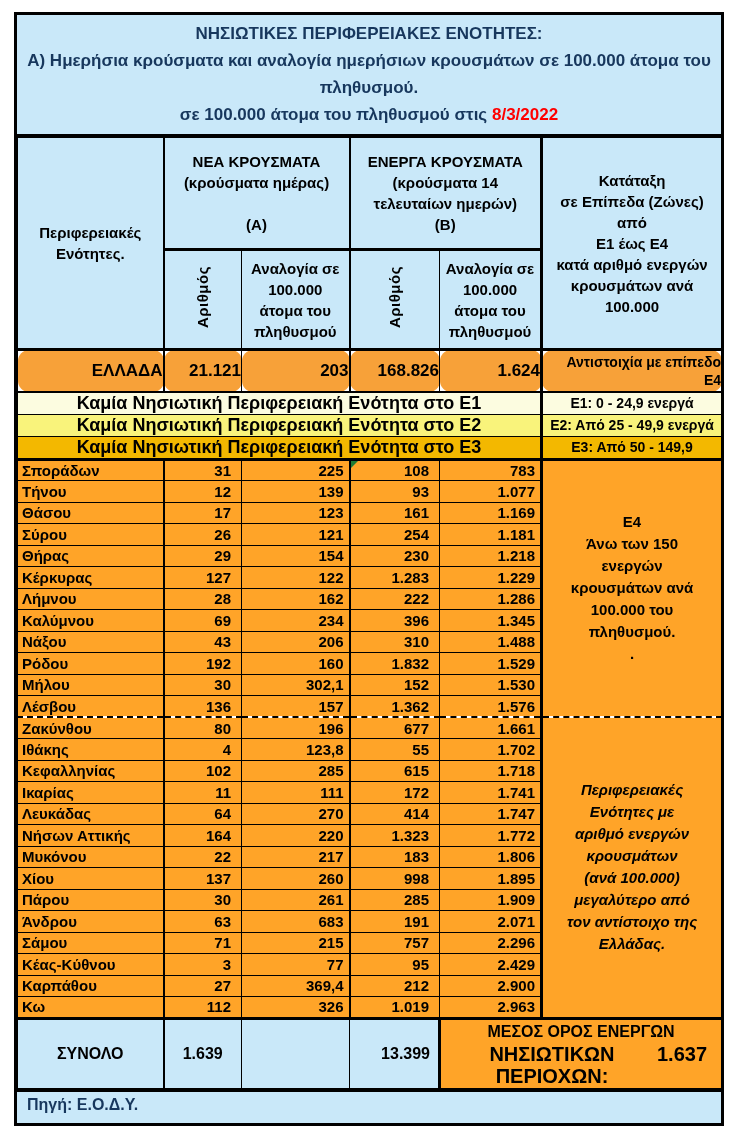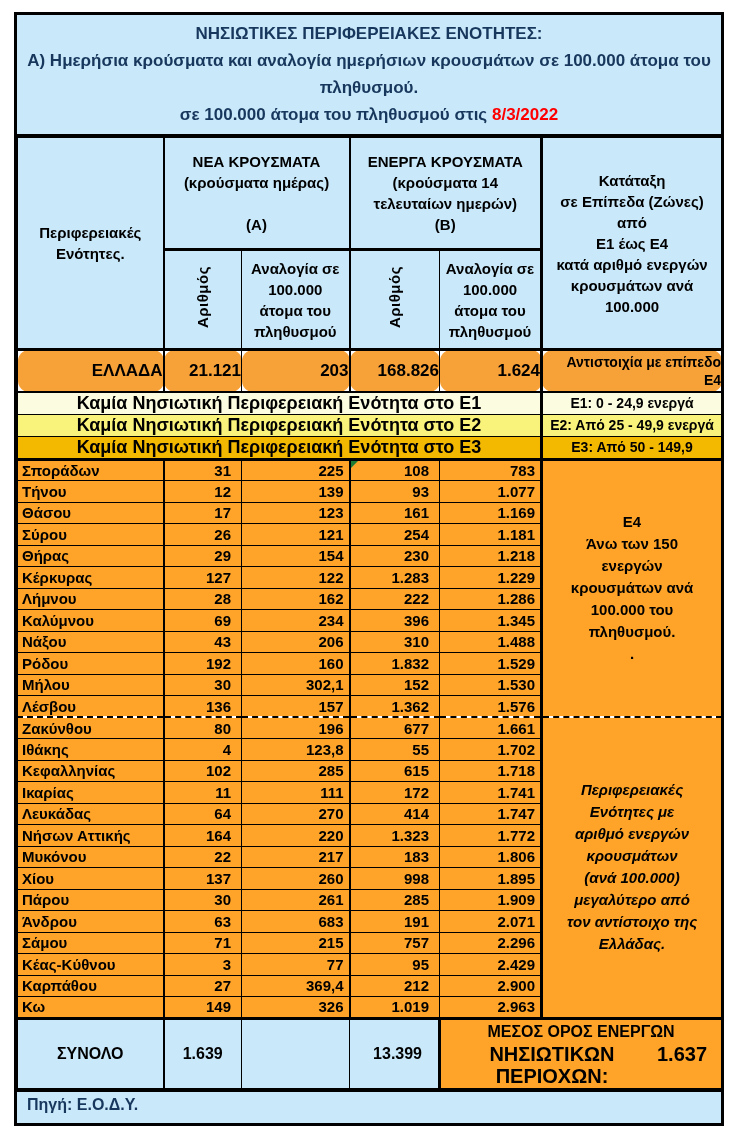--- a/index.html
+++ b/index.html
@@ -55,21 +55,21 @@
   td.zonecell{border-left:3px solid var(--ink);text-align:center;
     font-size:15px;line-height:22px;background:var(--orange);}
   td.zonecell.italic{font-style:italic;}
   tr.dash td{border-bottom:2.5px dashed var(--ink);}
   td.dashbottom{border-bottom:2.5px dashed var(--ink);}
   
   tr.totals{height:47px;}
   tr.totals td{background:var(--blue);text-align:center;font-size:16px;
     border-top:3px solid var(--ink);}
   tr.totals td.name{border-right:2px solid var(--ink);}
-  tr.totals td.numb{text-align:right;padding-right:16px;}
+  tr.totals td.numb{text-align:right;padding-right:8px;}
   tr.totals td.mesos{background:var(--orange);border-left:3px solid var(--ink);
     padding:1px 4px;}
   .mesos .l1{text-align:center;font-size:16px;line-height:22px;}
   .mesos .l2{display:flex;justify-content:space-between;font-size:20px;
     line-height:22px;padding:0 10px 0 2px;}
   
   .footerbar{background:var(--blue);border-top:3px solid var(--ink);height:34px;
     display:flex;align-items:center;justify-content:space-between;
     padding:0 6px 4px 10px;color:var(--navy);font-weight:bold;font-size:16px;}
   .footer-right{display:flex;align-items:center;gap:7px;}
@@ -337,21 +337,21 @@
         </tr>
         <tr class="island">
           <td class="name">Καρπάθου</td>
           <td class="num">27</td>
           <td class="ratio">369,4</td>
           <td class="num bl2x">212</td>
           <td class="ratio">2.900</td>
         </tr>
         <tr class="island">
           <td class="name">Κω</td>
-          <td class="num">149</td>
+          <td class="num">112</td>
           <td class="ratio">326</td>
           <td class="num bl2x">1.019</td>
           <td class="ratio">2.963</td>
         </tr>
         <tr class="totals" id="totals-row">
         <td class="name">ΣΥΝΟΛΟ</td>
         <td>1.639</td>
         <td></td>
         <td class="numb">13.399</td>
         <td colspan="2" class="mesos">

